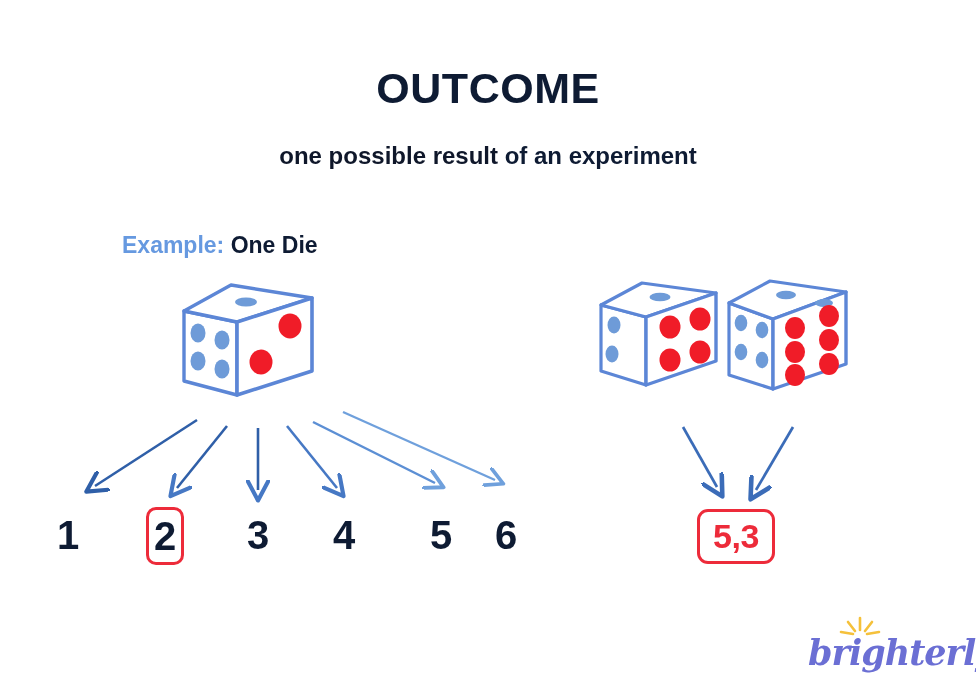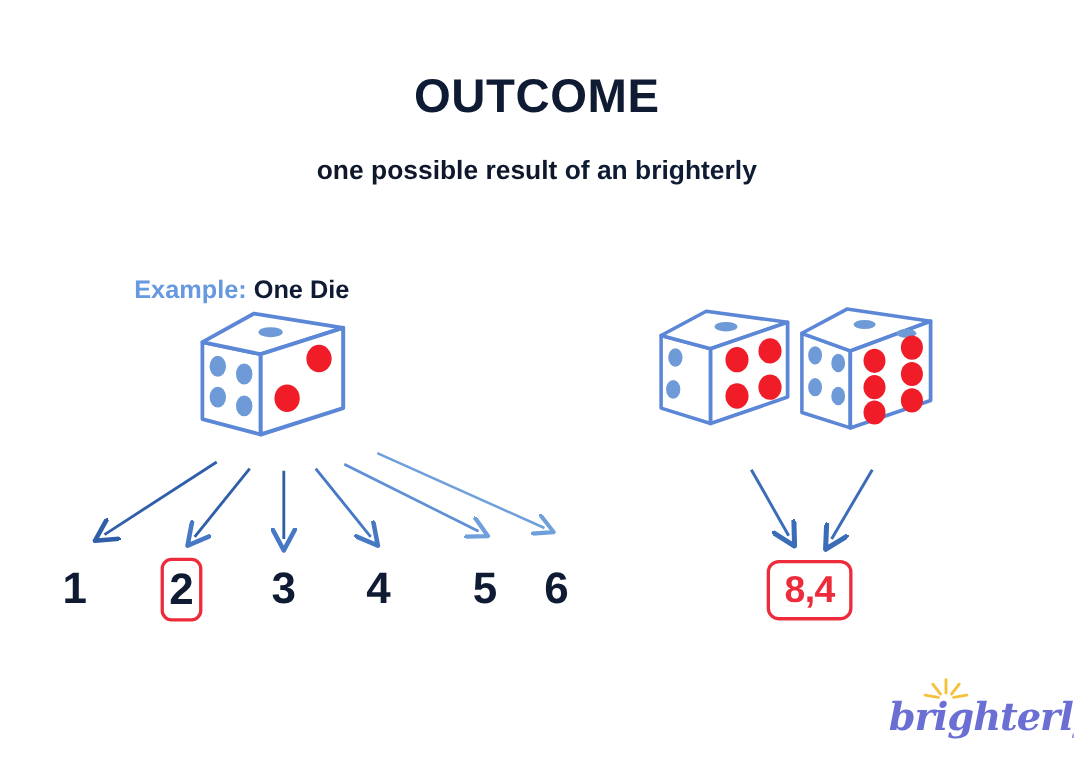--- a/index.html
+++ b/index.html
@@ -43,21 +43,20 @@
     white-space: nowrap;
   }
   #subtitle .accent { color: #0f172a; }
 
   .example-label {
     position: absolute;
     font-size: 23px;
     font-weight: bold;
     color: #0E1B33;
     white-space: nowrap;
-    margin-top: 18px;
   }
   .example-label .lead { color: #6699E0; }
   #example-one { top: 232px; left: 122px; }
   #example-two { top: 232px; left: 583px; }
 
   
   .die-svg { position: absolute; }
   #die-single  { left: 178px; top: 278px; }
   #dice-pair   { left: 596px; top: 275px; }
 
@@ -126,21 +125,21 @@
   }
 </style>
 </head>
 <body>
 
 <div class="stage">
 
   <div id="page-title">OUTCOME</div>
 
   <div id="subtitle">
-    <span class="accent">one possible result</span><span> of an brighterly</span>
+    <span class="accent">one possible result</span><span> of an experiment</span>
   </div>
 
   <div class="example-label" id="example-one">
     <span class="lead">Example:</span>
     <span>One Die</span>
   </div>
 
 
   <svg class="die-svg" id="die-single" width="150" height="125" viewBox="0 0 150 125">
 
@@ -221,21 +220,21 @@
     <line x1="138" y1="22" x2="101" y2="85" stroke="#3B6CB8" stroke-width="2.7" marker-end="url(#ah-p)"></line>
   </svg>
 
   <div class="outcome-num" style="left:48px;">1</div>
   <div class="outcome-num highlight" style="left:146px;">2</div>
   <div class="outcome-num" style="left:238px;">3</div>
   <div class="outcome-num" style="left:324px;">4</div>
   <div class="outcome-num" style="left:421px;">5</div>
   <div class="outcome-num" style="left:486px;">6</div>
 
-  <div id="pair-outcome">8,4</div>
+  <div id="pair-outcome">5,3</div>
 
   <div id="brand-logo">
     <svg width="60" height="34" viewBox="0 0 60 34" style="position:absolute;left:22px;top:-6px;">
       <g stroke="#F5C13B" stroke-width="2.6" stroke-linecap="round">
         <line x1="30" y1="6" x2="30" y2="18"></line>
         <line x1="18" y1="10" x2="25" y2="19"></line>
         <line x1="42" y1="10" x2="35" y2="19"></line>
         <line x1="11" y1="20" x2="23" y2="22"></line>
         <line x1="49" y1="20" x2="37" y2="22"></line>
       </g>

